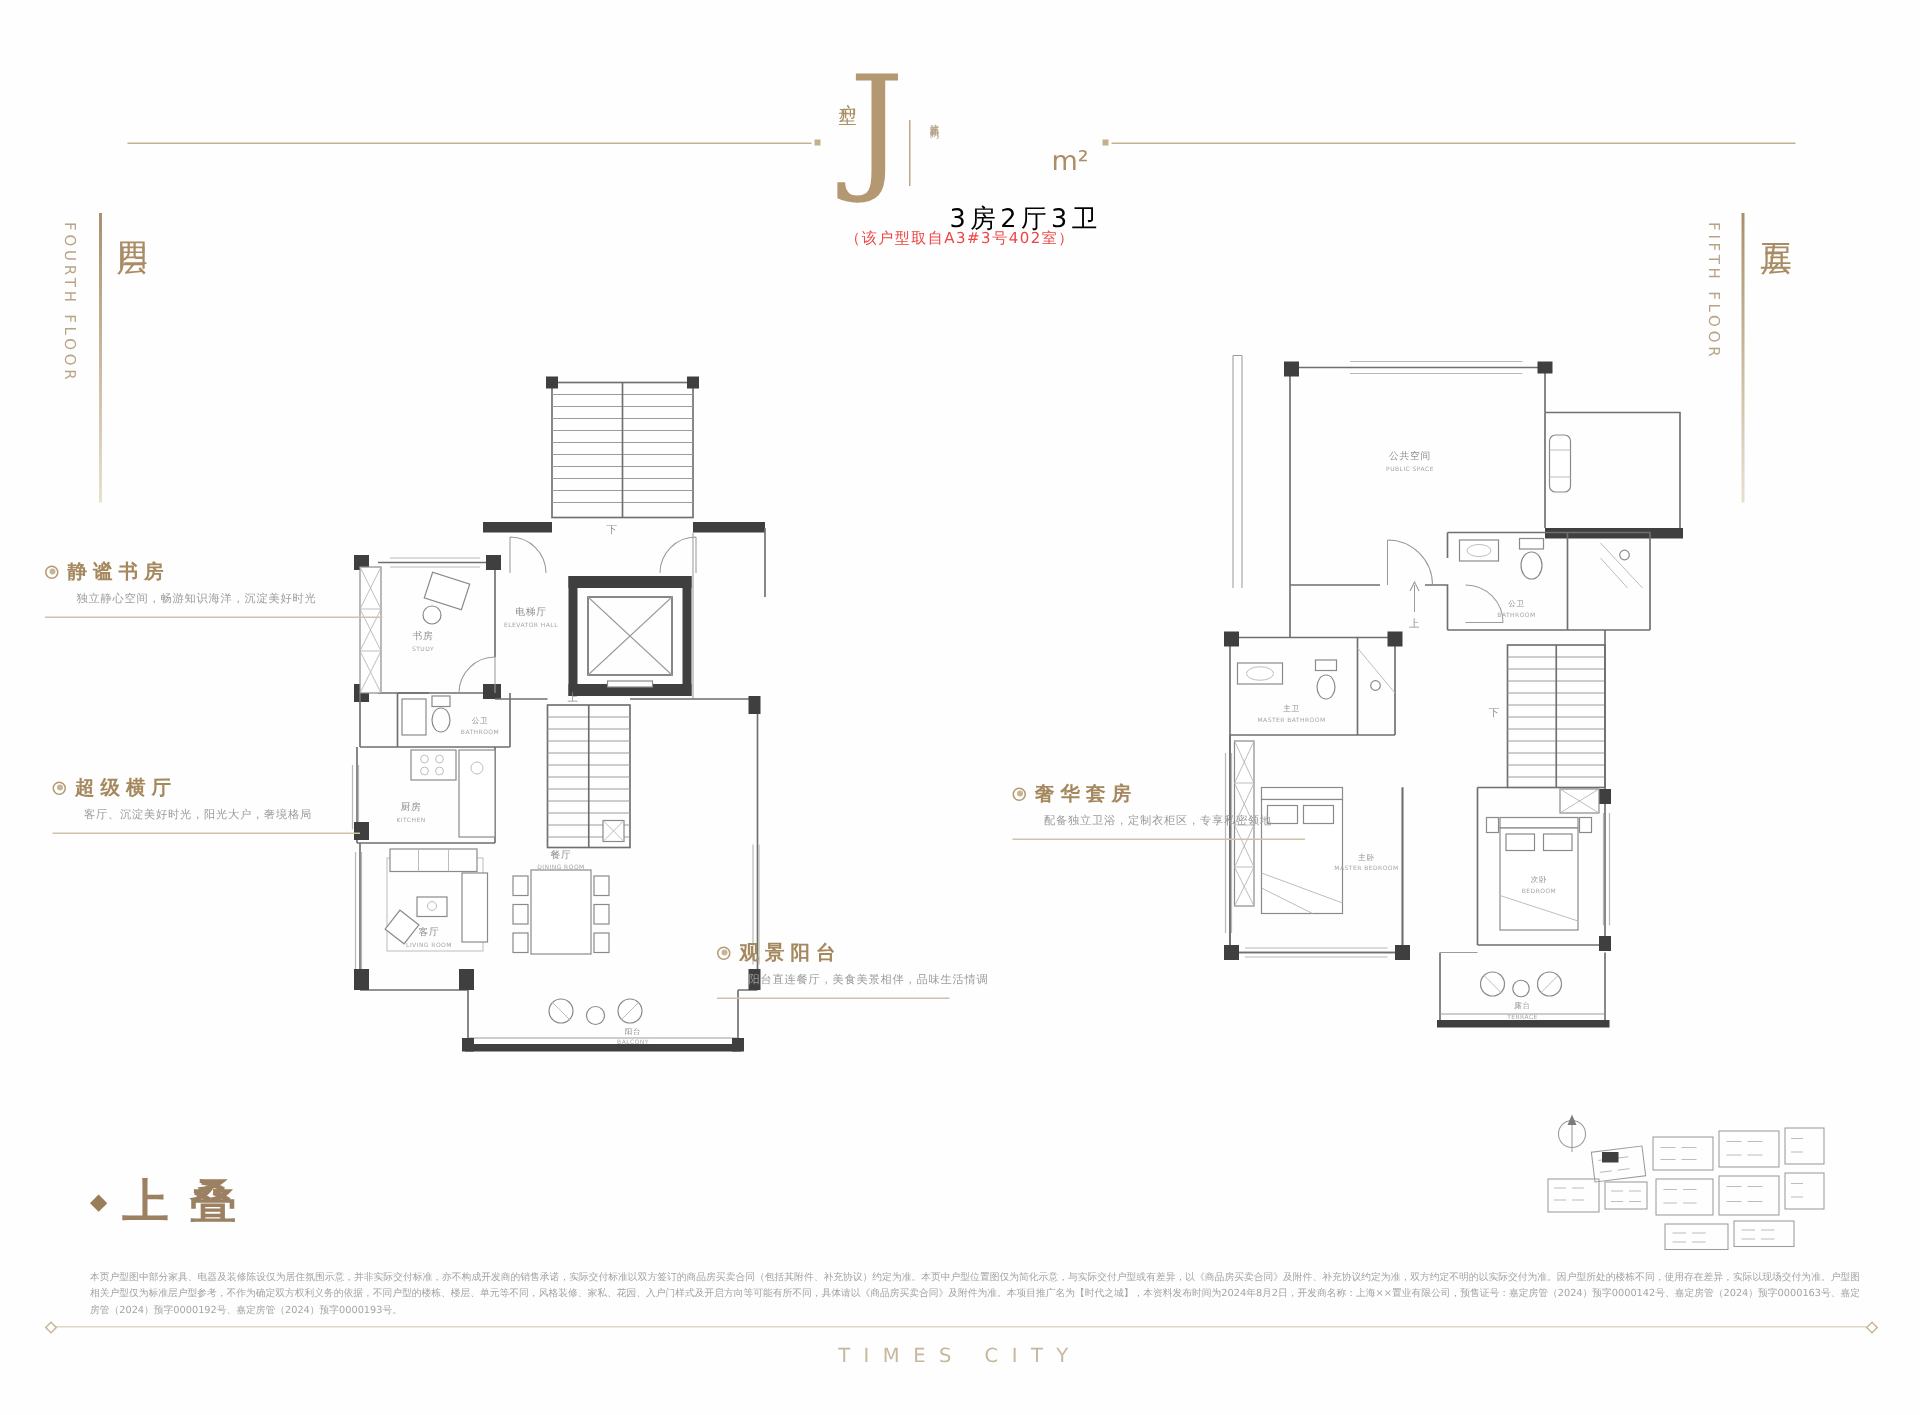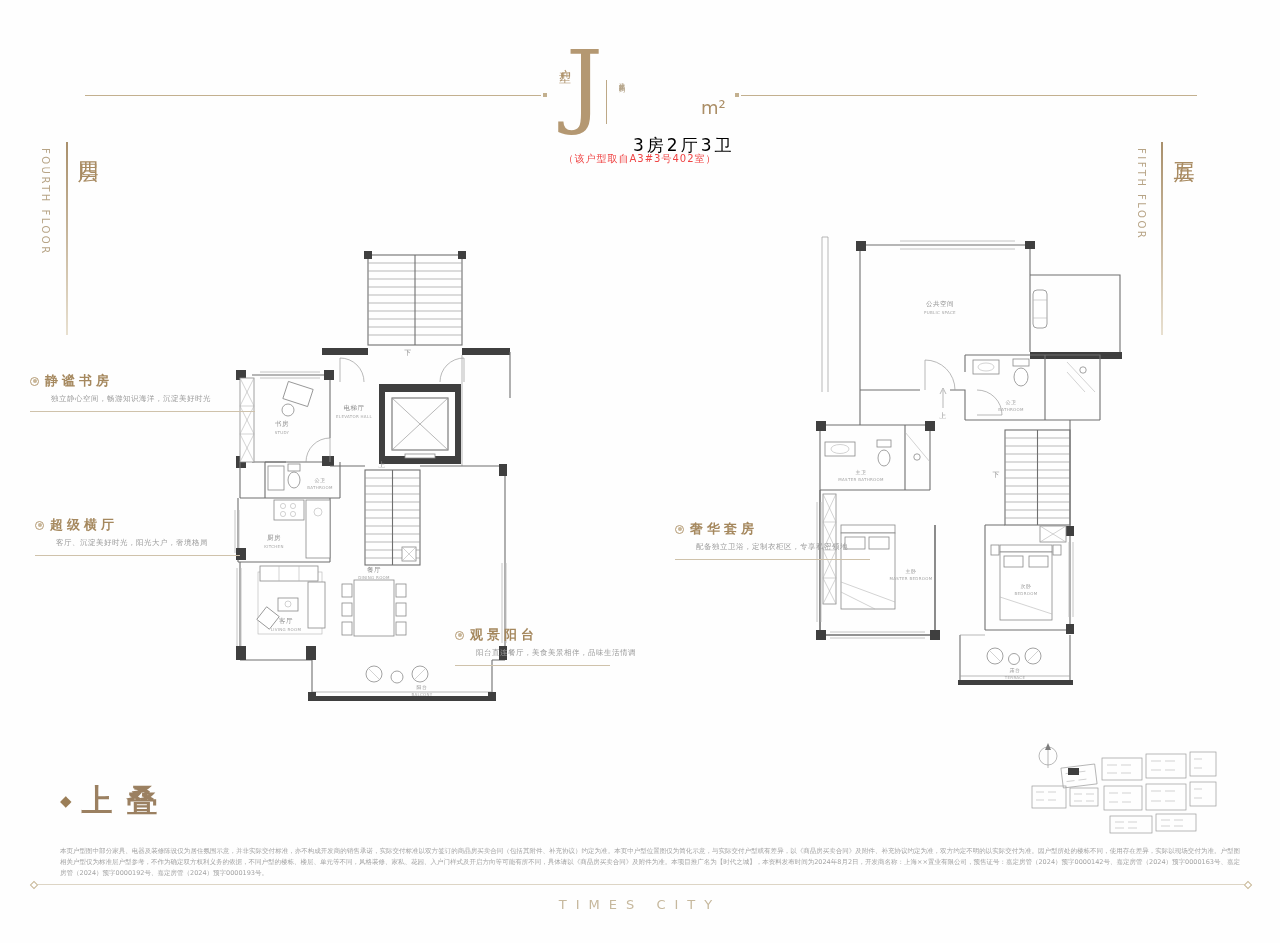--- a/index.html
+++ b/index.html
@@ -326,21 +326,21 @@
 
   <div class="annotation" style="left:35px;top:516px;">
     <div class="ann-head">
       <span class="ann-marker"></span>
       <span class="ann-title">超级横厅</span>
     </div>
     <div class="ann-desc">客厅、沉淀美好时光，阳光大户，奢境格局</div>
     <div class="ann-line" style="width:205px;"></div>
   </div>
 
-  <div class="annotation" style="left:455px;top:626px;text-align:right;">
+  <div class="annotation" style="left:478px;top:626px;text-align:right;">
     <div class="ann-head">
       <span class="ann-marker"></span>
       <span class="ann-title">观景阳台</span>
     </div>
     <div class="ann-desc">阳台直连餐厅，美食美景相伴，品味生活情调</div>
     <div class="ann-line" style="width:155px;"></div>
   </div>
 
   <div class="annotation" style="left:675px;top:520px;">
     <div class="ann-head">

